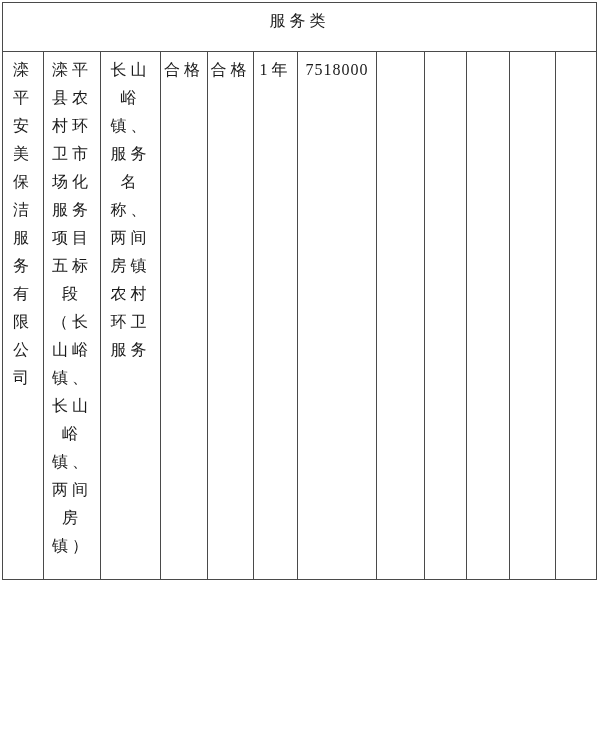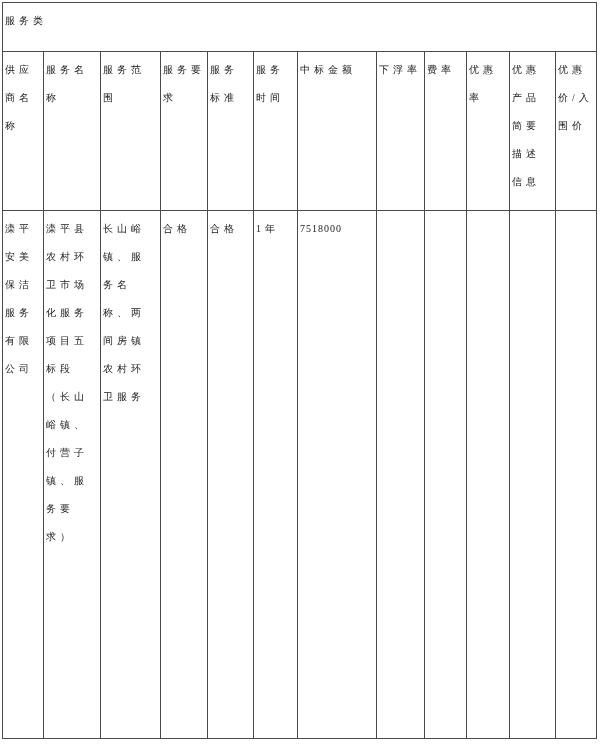--- a/index.html
+++ b/index.html
@@ -19,22 +19,22 @@
   table.results {
     border-collapse: collapse;
     table-layout: fixed;
     margin: 2px 0 0 2px;
     width: 594px;
   }
   table.results td {
     border: 1px solid #4a4a4a;
     background: #ffffff;
     vertical-align: top;
-    text-align: left;
-    font-size: 10px;
+    text-align: center;
+    font-size: 16px;
     line-height: 28px;
     letter-spacing: 4px;
     padding: 4px 2px 0 2px;
     line-break: strict;
     word-break: normal;
     overflow-wrap: normal;
     white-space: normal;
     overflow: hidden;
   }
   tr.title-row td { height: 44px; }
@@ -61,37 +61,23 @@
         <col style="width:48px">
         <col style="width:42px">
       <col style="width:43px">
         <col style="width:46px">
         <col style="width:41px">
     </colgroup>
     <tbody>
       <tr class="title-row">
         <td colspan="12">服务类</td>
       </tr>
-      <tr class="header-row">
-        <td class="c1">供应商名称</td>
-        <td class="c2">服务名称</td>
-        <td class="c3">服务范围</td>
-        <td class="c4">服务要求</td>
-        <td class="c5">服务标准</td>
-        <td class="c6">服务时间</td>
-        <td class="c7">中标金额</td>
-        <td class="c8">下浮率</td>
-        <td class="c9">费率</td>
-        <td class="c10">优惠率</td>
-        <td class="c11">优惠产品简要描述信息</td>
-        <td class="c12">优惠价/入围价</td>
-      </tr>
       <tr class="data-row">
         <td class="c1">滦平安美保洁服务有限公司</td>
-        <td class="c2">滦平县农村环卫市场化服务项目五标段（长山峪镇、付营子镇、服务要求）</td>
+        <td class="c2">滦平县农村环卫市场化服务项目五标段（长山峪镇、长山峪镇、两间房镇）</td>
         <td class="c3">长山峪镇、服务名称、两间房镇农村环卫服务</td>
         <td class="c4">合格</td>
         <td class="c5">合格</td>
         <td class="c6">1年</td>
         <td class="c7">7518000</td>
         <td class="c8"></td>
         <td class="c9"></td>
         <td class="c10"></td>
         <td class="c11"></td>
         <td class="c12"></td>

